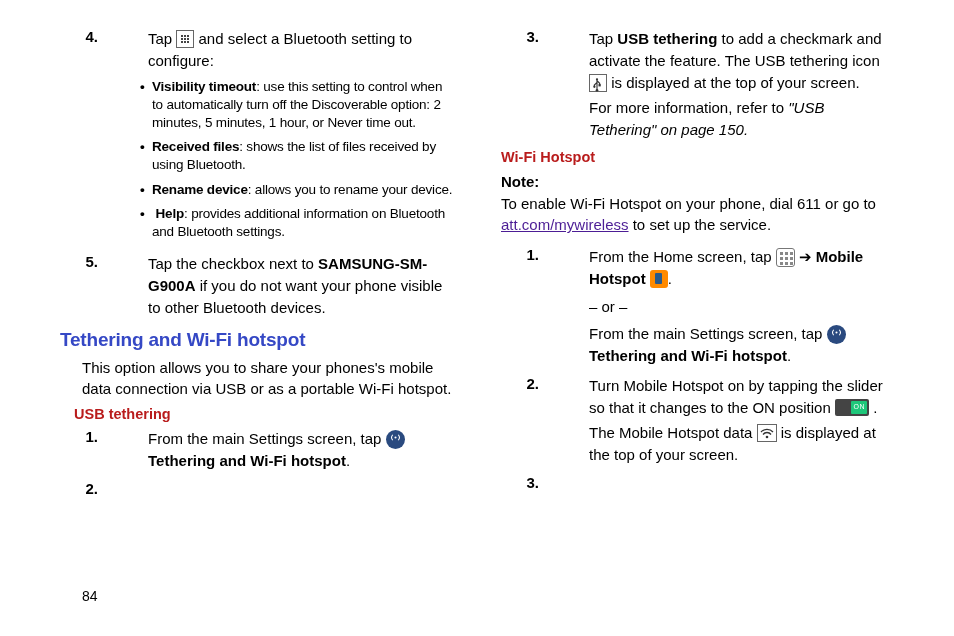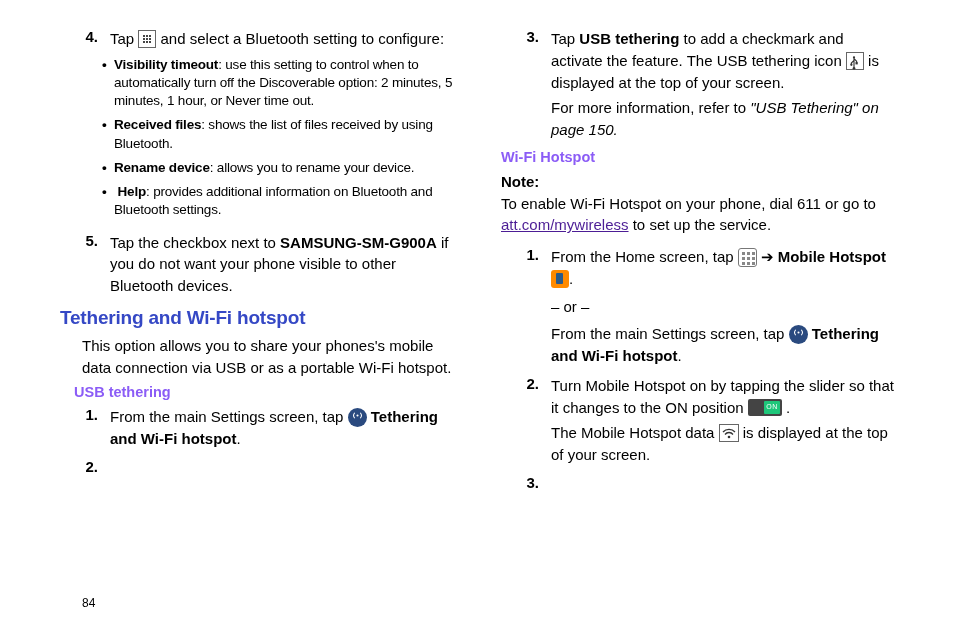--- a/index.html
+++ b/index.html
@@ -28,20 +28,21 @@
     .ol-num {
       font-weight: bold;
       min-width: 24px;
       text-align: right;
       margin-right: 12px;
       margin-left: 14px;
     }
     .ol-body {
       flex: 1;
       line-height: 1.45;
+      margin-left: 38px;
     }
     .sub-bullet {
       display: flex;
       margin-top: 6px;
       margin-bottom: 4px;
       margin-left: -8px;
       font-size: 13.5px;
       letter-spacing: -0.2px;
       line-height: 1.35;
     }
@@ -53,21 +54,21 @@
       flex: 1;
     }
     .h2 {
       color: #3548c5;
       font-weight: bold;
       font-size: 19px;
       margin: 10px 0 6px 0;
       letter-spacing: -0.2px;
     }
     .h3 {
-      color: #8b5cf6;
+      color: #b91c1c;
       font-weight: bold;
       font-size: 14.5px;
       margin: 6px 0 6px 14px;
     }
     .intro {
       margin: 0 0 6px 22px;
       line-height: 1.45;
     }
     .icon-box {
       display: inline-block;
@@ -195,23 +196,23 @@
     .note-label {
       font-weight: bold;
       margin-right: 4px;
     }
     .note-body { flex: 1; }
     b { font-weight: bold; }
     .link { color: #4c1d95; text-decoration: underline; }
     .italic { font-style: italic; }
     .pagenum {
       position: absolute;
-      bottom: 26px;
+      bottom: 32px;
       left: 82px;
-      font-size: 12px;
+      font-size: 14px;
     }
     .arrow { font-weight: normal; }
     .usb-sym { position: relative; top:1px; }
   </style>
 </head>
 <body>
 
 <div class="columns">
 
   <div class="col">

